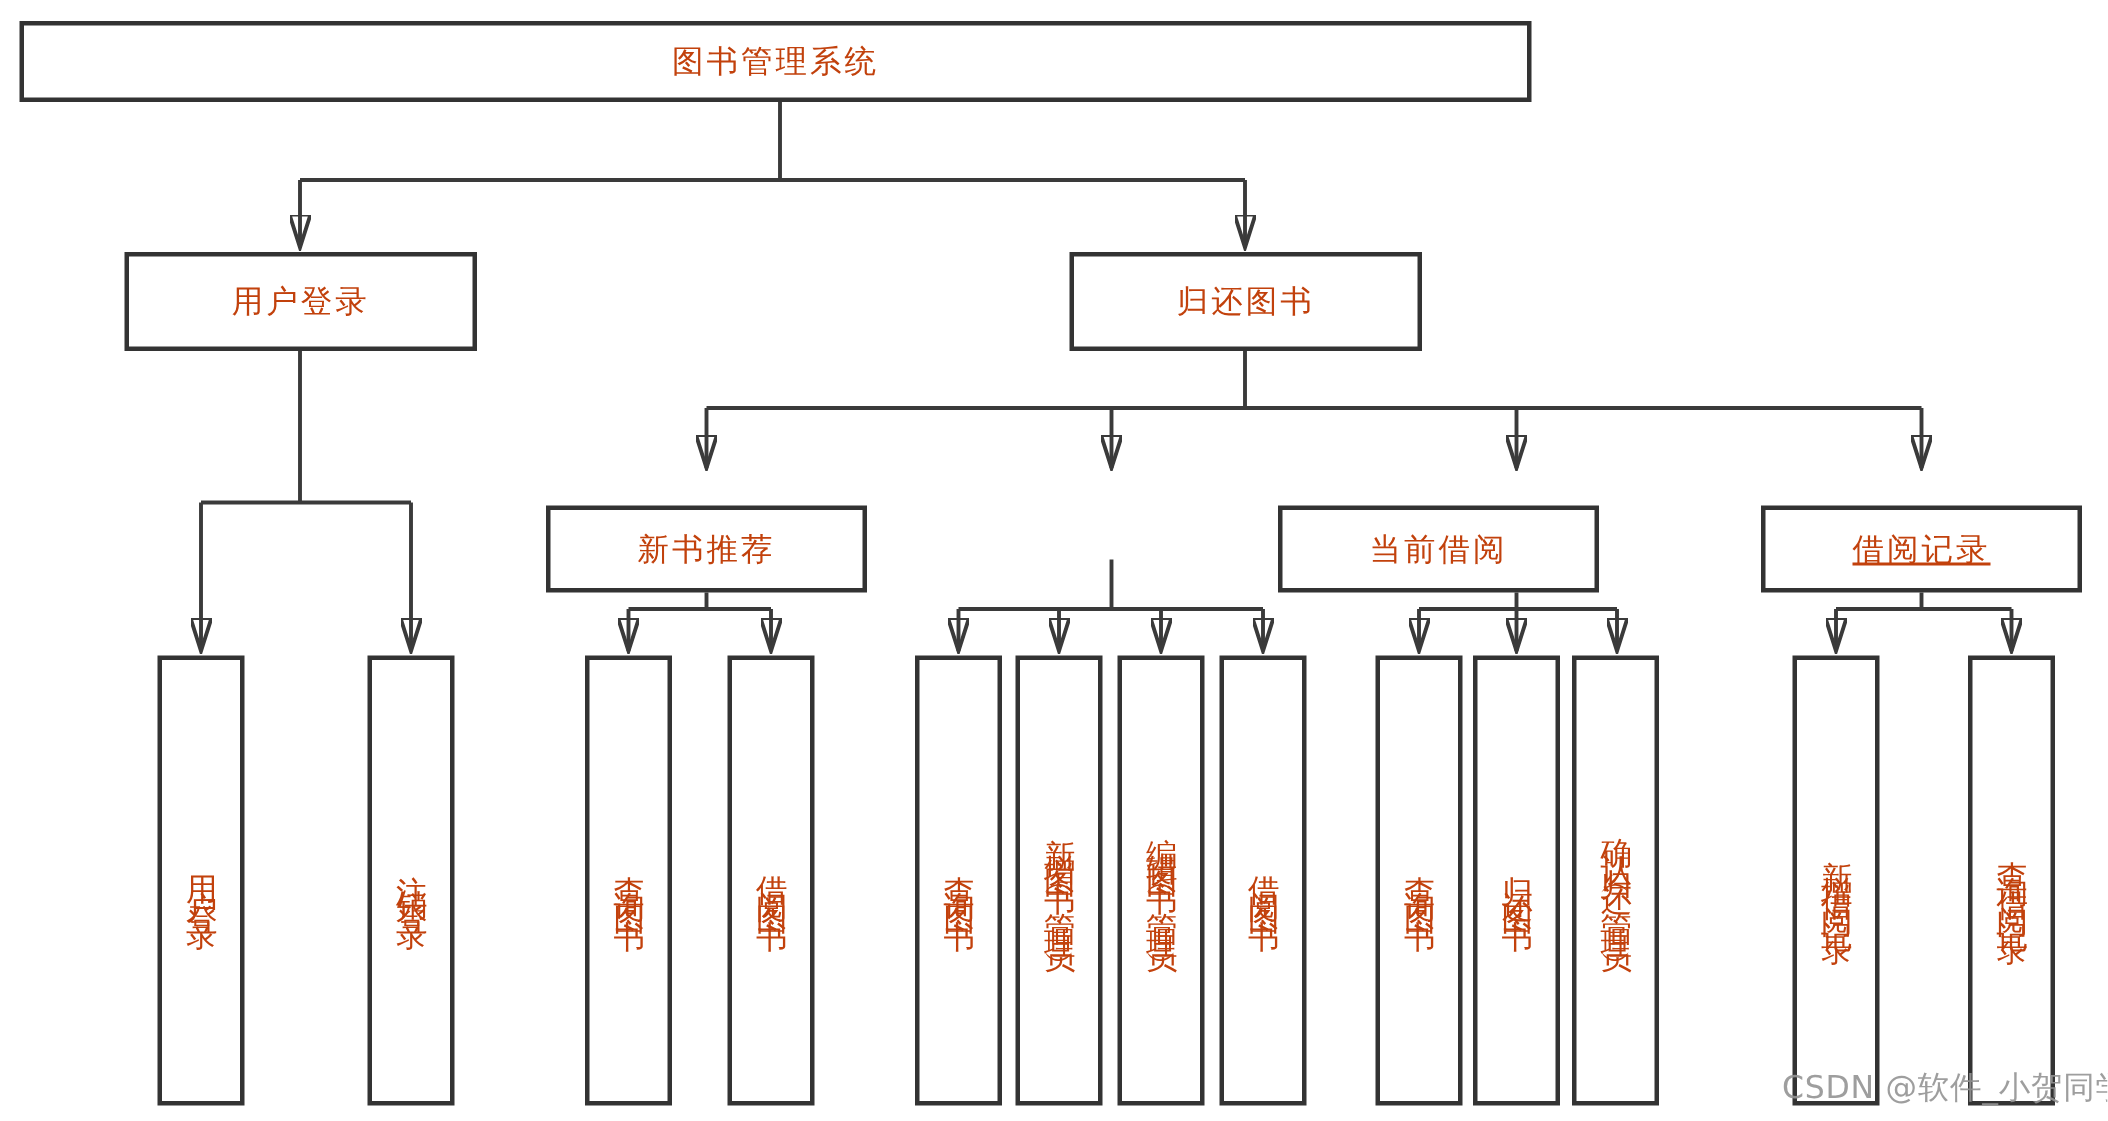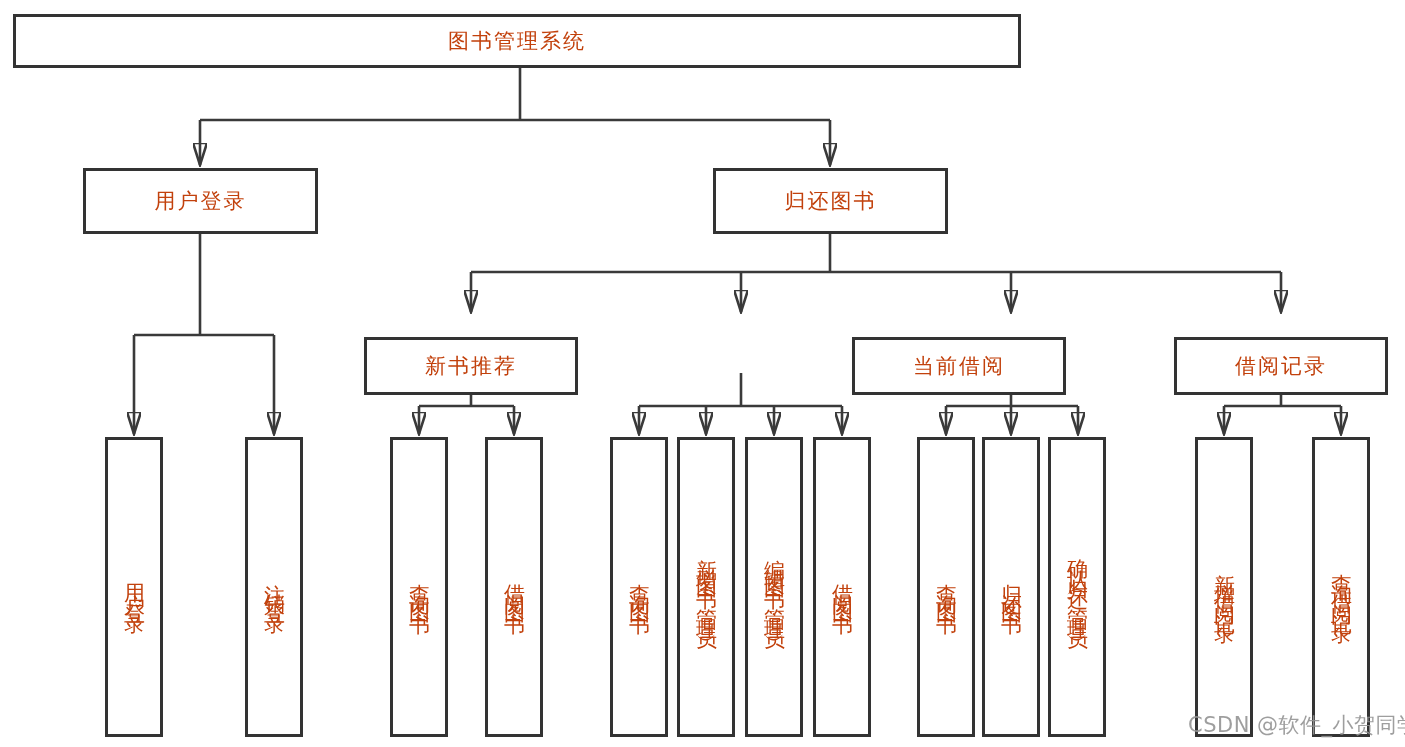--- a/index.html
+++ b/index.html
@@ -142,21 +142,21 @@
   <div class="box lvl2-box" style="left:713px;">
     <span class="h-label">归还图书</span>
   </div>
 
   <div class="box lvl3-box" style="left:364px;">
     <span class="h-label">新书推荐</span>
   </div>
   <div class="box lvl3-box" style="left:852px;">
     <span class="h-label">当前借阅</span>
   </div>
-  <div class="box lvl3-box" style="left:1174px;">
+  <div class="box lvl3-box" style="left:1174px;text-decoration:underline;">
     <span class="h-label">借阅记录</span>
   </div>
 
   <div class="box leaf-box" style="left:105px;">
     <span class="v-label">用户登录</span>
   </div>
   <div class="box leaf-box" style="left:245px;">
     <span class="v-label">注销登录</span>
   </div>
 

